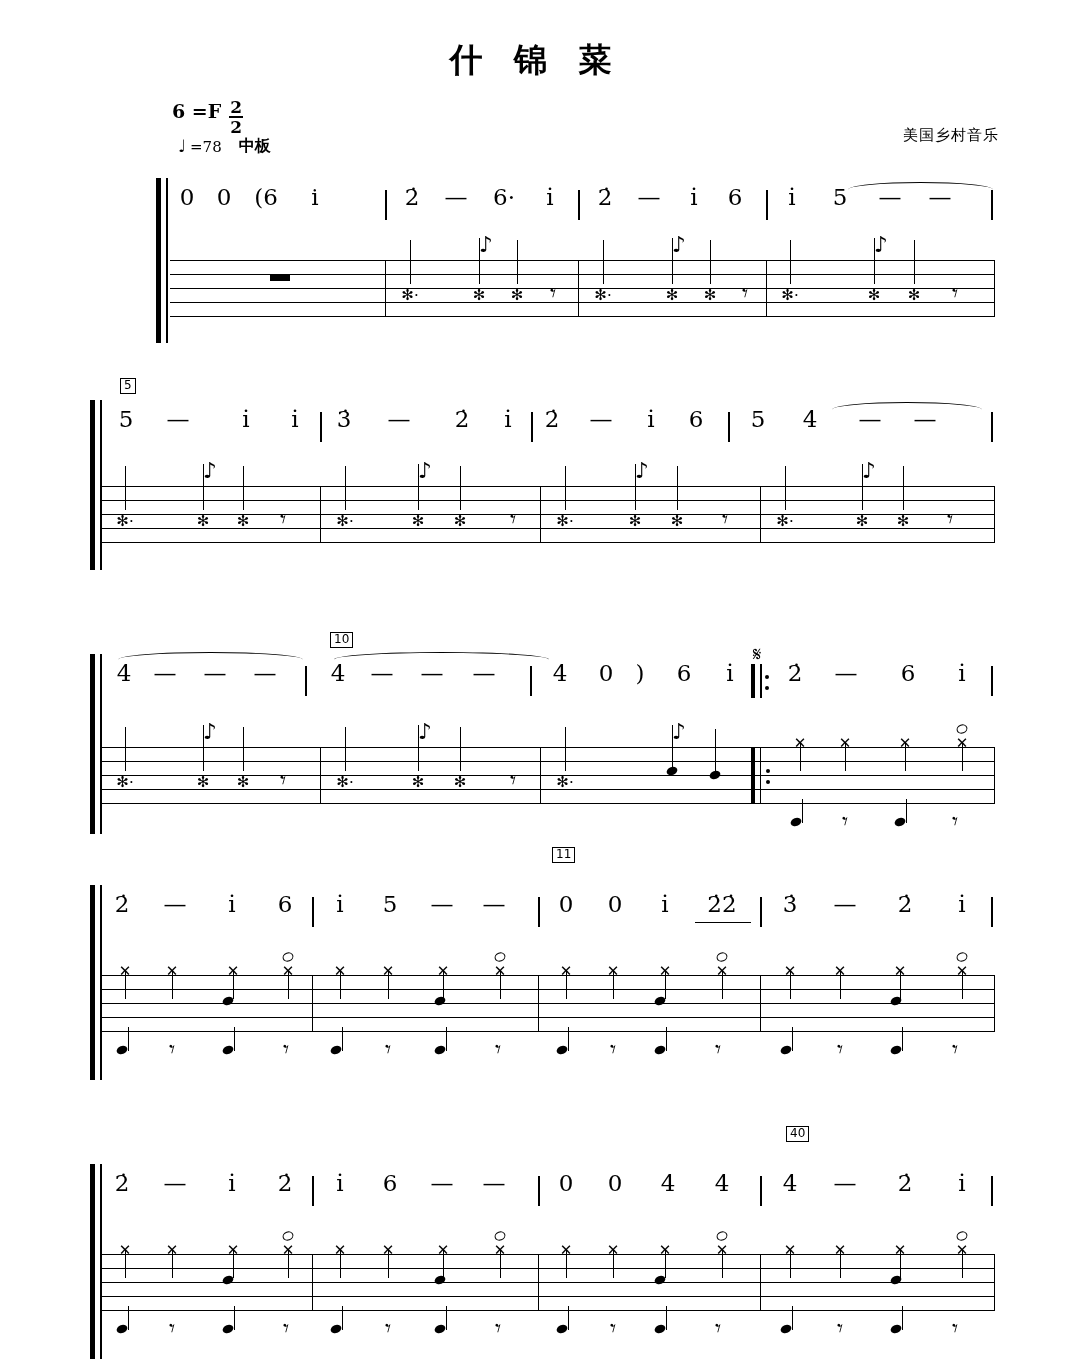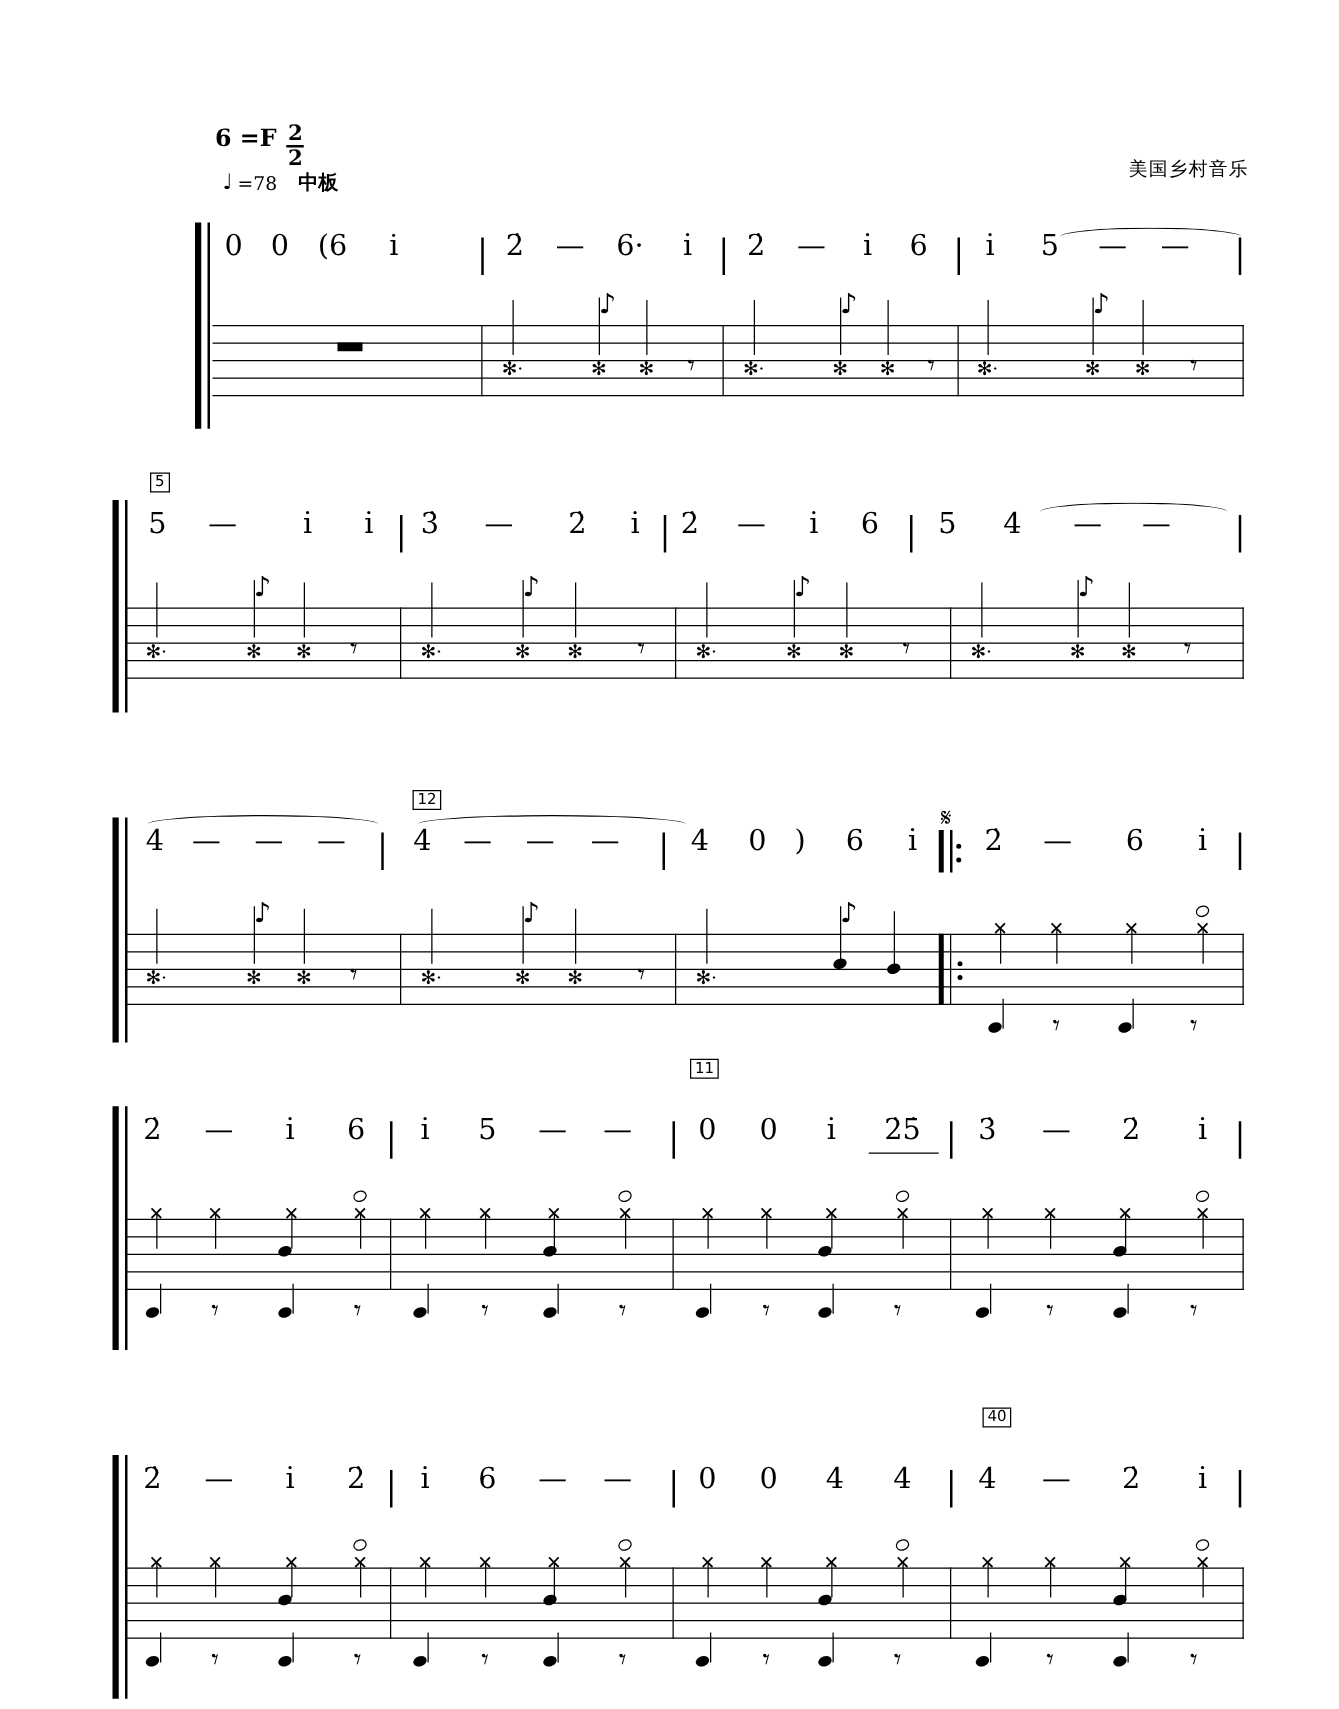--- a/index.html
+++ b/index.html
@@ -216,20 +216,21 @@
     position: absolute;
     height: 1.4px;
     background: #000;
   }
 </style>
 </head>
 <body>
 
 <div class="page">
 
+  <div class="title">什 锦 菜</div>
 
   <div class="keysig">
     <span>6 =F</span>
     <span class="frac">
       <span>2</span>
       <span class="bar"></span>
       <span>2</span>
     </span>
   </div>
 
@@ -386,21 +387,21 @@
       <div class="stem" style="left:862px;top:-22px;height:46px;"></div>
       <div class="flag" style="left:869px;top:-16px;">♪</div>
       <div class="g" style="left:862px;top:26px;font-size:15px;">✻</div>
       <div class="stem" style="left:903px;top:-20px;height:44px;"></div>
       <div class="g" style="left:903px;top:26px;font-size:15px;">✻</div>
       <div class="rest" style="left:950px;top:33px;">𝄾</div>
     </div>
   </div>
 
   <div class="system" style="top:632px;height:200px;">
-    <div class="measure-num" style="left:330px;top:0px;">12</div>
+    <div class="measure-num" style="left:330px;top:0px;">10</div>
     <div class="leftbrace" style="left:90px;top:22px;width:5px;height:180px;"></div>
     <div class="leftbrace" style="left:100px;top:22px;width:1.6px;height:180px;"></div>
 
     <div class="jianpu-row" style="top:28px;">
       <div class="cell" style="left:124px;">4</div>
       <div class="cell" style="left:165px;">—</div>
       <div class="cell" style="left:215px;">—</div>
       <div class="cell" style="left:265px;">—</div>
       <div class="cell" style="left:338px;">4</div>
       <div class="cell" style="left:382px;">—</div>
@@ -502,21 +503,21 @@
       <div class="cell" style="left:175px;">—</div>
       <div class="cell" style="left:232px;">i̇</div>
       <div class="cell" style="left:285px;">6</div>
       <div class="cell" style="left:340px;">i̇</div>
       <div class="cell" style="left:390px;">5</div>
       <div class="cell" style="left:442px;">—</div>
       <div class="cell" style="left:494px;">—</div>
       <div class="cell" style="left:566px;">0</div>
       <div class="cell" style="left:615px;">0</div>
       <div class="cell" style="left:665px;">i̇</div>
-      <div class="cell" style="left:722px;">2̇5̇</div>
+      <div class="cell" style="left:722px;">2̇2̇</div>
       <div class="underline2" style="left:695px;top:31px;width:56px;"></div>
       <div class="cell" style="left:790px;">3̇</div>
       <div class="cell" style="left:845px;">—</div>
       <div class="cell" style="left:905px;">2̇</div>
       <div class="cell" style="left:962px;">i̇</div>
 
       <div class="bar-line" style="left:312px;top:6px;height:30px;"></div>
       <div class="bar-line" style="left:538px;top:6px;height:30px;"></div>
       <div class="bar-line" style="left:760px;top:6px;height:30px;"></div>
       <div class="bar-line" style="left:991px;top:6px;height:30px;"></div>

